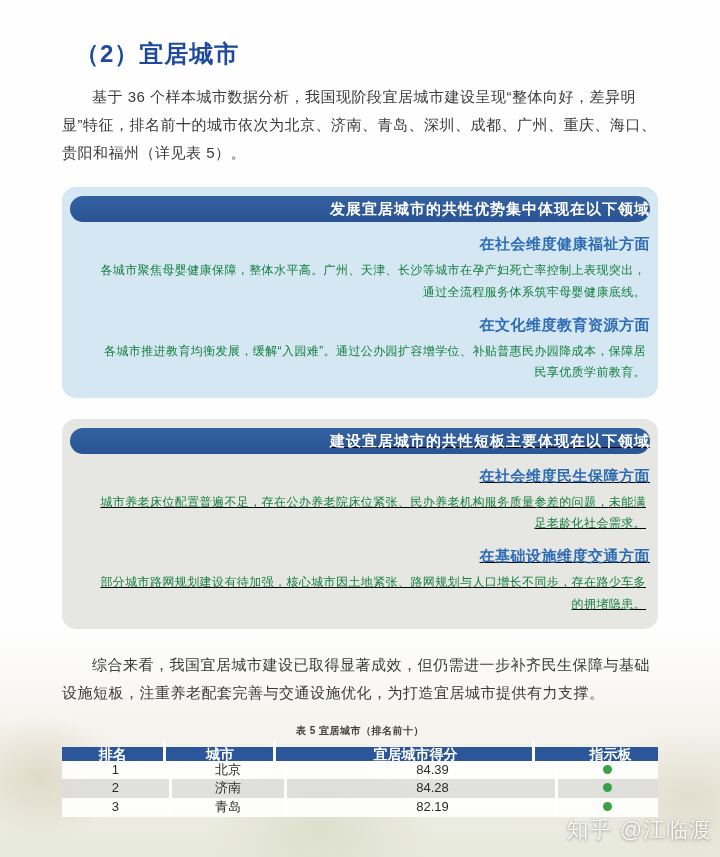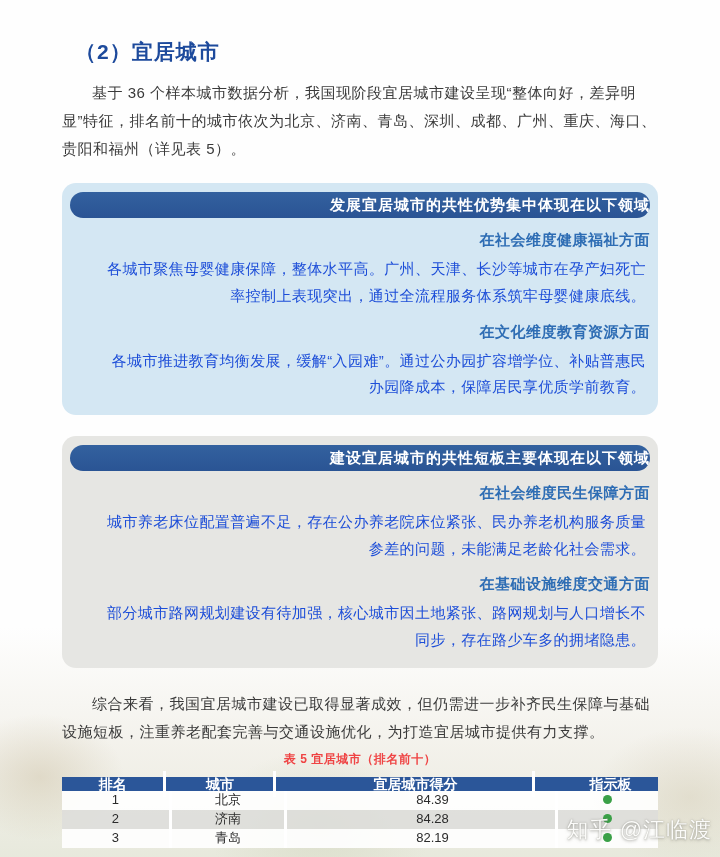--- a/index.html
+++ b/index.html
@@ -26,75 +26,75 @@
       radial-gradient(140px 100px at 690px 170px, rgba(214,206,184,0.5), rgba(214,206,184,0) 70%),
       linear-gradient(to bottom, rgba(255,255,255,0) 0%, rgba(233,230,218,0.55) 55%, rgba(224,226,209,0.75) 100%);
     pointer-events: none;
   }
   .content {
     position: relative;
     padding: 38px 62px 0 62px;
   }
   .section-title {
     color: #1d4a9c;
-    font-size: 21px;
+    font-size: 24px;
     font-weight: bold;
     letter-spacing: 1px;
     padding-left: 13px;
     margin-bottom: 13px;
   }
   .para {
     font-size: 15px;
     line-height: 1.85;
     color: #3a3a3a;
     text-indent: 2em;
     letter-spacing: 0.5px;
   }
   .info-box {
     border-radius: 14px;
     padding: 9px 8px 14px 8px;
     margin-top: 21px;
     text-align: right;
   }
   .info-box.blue { background: #d4e7f3; }
-  .info-box.gray { background: #e6e6e3; }
+  .info-box.gray { background: #e6e6e3; text-decoration: underline; }
   .banner {
     background: linear-gradient(to bottom, #33619f, #2a5494);
     color: #ffffff;
     font-size: 15px;
     font-weight: bold;
     letter-spacing: 1px;
     border-radius: 13px;
     height: 26px;
     line-height: 26px;
     padding-left: 29px;
   }
   .sub-heading {
     color: #2e6db4;
     font-size: 15px;
     font-weight: bold;
     letter-spacing: 0.5px;
     margin: 13px 0 6px 26px;
   }
   .box-body {
-    font-size: 15px;
+    font-size: 12px;
     line-height: 1.78;
-    color: #1d4ed8;
+    color: #15803d;
     text-indent: 2em;
     letter-spacing: 0.4px;
     padding: 0 4px;
   }
   .summary { margin-top: 22px; }
   .table-title {
     text-align: center;
-    font-size: 12px;
-    font-weight: bold;
-    color: #ef4444;
+    font-size: 10px;
+    font-weight: bold;
+    color: #404040;
     letter-spacing: 0.5px;
-    margin-top: 6px;
+    margin-top: 17px;
     margin-bottom: 9px;
   }
   .rank-table { width: 596px; }
   .t-row { display: flex; width: 100%; }
   .t-head {
     background: #2b5699;
     height: 14px;
     align-items: center;
   }
   .t-head .t-cell {

